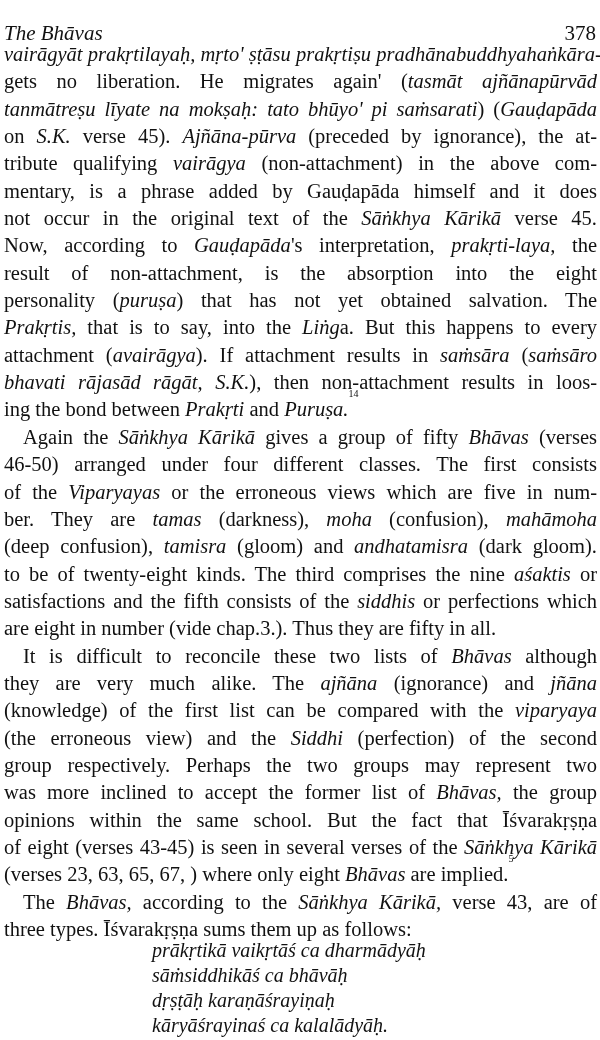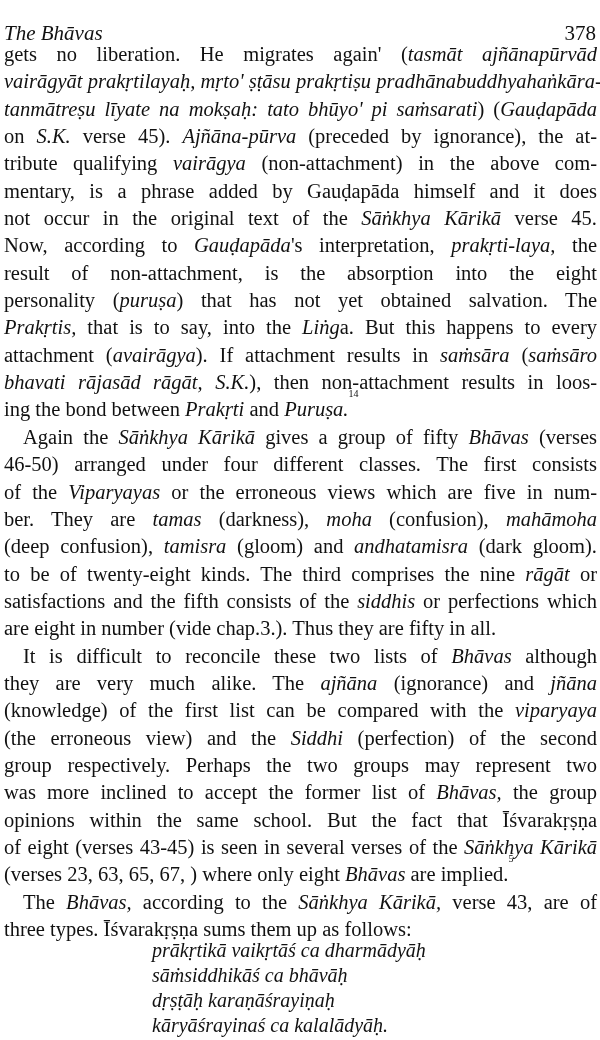--- a/index.html
+++ b/index.html
@@ -81,42 +81,42 @@
 <body>
 
 <div class="page">
   <div class="running-head">
     <span class="title">The Bhāvas</span>
     <span class="folio">378</span>
   </div>
 
   <div class="body-text" id="body-text">
       <div>
+        <span class="line"><i>vairāgyāt prakṛtilayaḥ, mṛto' ṣṭāsu prakṛtiṣu pradhānabuddhyahaṅkāra-</i></span>
         <span class="line">gets no liberation. He migrates again' (<i>tasmāt ajñānapūrvād</i></span>
-        <span class="line"><i>vairāgyāt prakṛtilayaḥ, mṛto' ṣṭāsu prakṛtiṣu pradhānabuddhyahaṅkāra-</i></span>
         <span class="line"><i>tanmātreṣu līyate na mokṣaḥ: tato bhūyo' pi saṁsarati</i>) (<i>Gauḍapāda</i></span>
         <span class="line">on <i>S.K.</i> verse 45). <i>Ajñāna-pūrva</i> (preceded by ignorance), the at-</span>
         <span class="line">tribute qualifying <i>vairāgya</i> (non-attachment) in the above com-</span>
         <span class="line">mentary, is a phrase added by Gauḍapāda himself and it does</span>
         <span class="line">not occur in the original text of the <i>Sāṅkhya Kārikā</i> verse 45.</span>
         <span class="line">Now, according to <i>Gauḍapāda</i>'s interpretation, <i>prakṛti-laya,</i> the</span>
         <span class="line">result of non-attachment, is the absorption into the eight</span>
         <span class="line">personality (<i>puruṣa</i>) that has not yet obtained salvation. The</span>
         <span class="line"><i>Prakṛtis,</i> that is to say, into the <i>Liṅg</i>a. But this happens to every</span>
         <span class="line">attachment (<i>avairāgya</i>). If attachment results in <i>saṁsāra</i> (<i>saṁsāro</i></span>
         <span class="line"><i>bhavati rājasād rāgāt, S.K.</i>), then non-attachment results in loos-</span>
         <span class="line last">ing the bond between <i>Prakṛti</i> and <i>Puruṣa.</i><sup class="fn">14</sup></span>
       </div>
       <div>
         <span class="line indent">Again the <i>Sāṅkhya Kārikā</i> gives a group of fifty <i>Bhāvas</i> (verses</span>
         <span class="line">46-50) arranged under four different classes. The first consists</span>
         <span class="line">of the <i>Viparyayas</i> or the erroneous views which are five in num-</span>
         <span class="line">ber. They are <i>tamas</i> (darkness), <i>moha</i> (confusion), <i>mahāmoha</i></span>
         <span class="line">(deep confusion), <i>tamisra</i> (gloom) and <i>andhatamisra</i> (dark gloom).</span>
-        <span class="line">to be of twenty-eight kinds. The third comprises the nine <i>rāgāt</i> or</span>
+        <span class="line">to be of twenty-eight kinds. The third comprises the nine <i>aśaktis</i> or</span>
         <span class="line">satisfactions and the fifth consists of the <i>siddhis</i> or perfections which</span>
         <span class="line last">are eight in number (vide chap.3.). Thus they are fifty in all.</span>
       </div>
       <div>
         <span class="line indent">It is difficult to reconcile these two lists of <i>Bhāvas</i> although</span>
         <span class="line">they are very much alike. The <i>ajñāna</i> (ignorance) and <i>jñāna</i></span>
         <span class="line">(knowledge) of the first list can be compared with the <i>viparyaya</i></span>
         <span class="line">(the erroneous view) and the <i>Siddhi</i> (perfection) of the second</span>
         <span class="line">group respectively. Perhaps the two groups may represent two</span>
         <span class="line">was more inclined to accept the former list of <i>Bhāvas,</i> the group</span>

